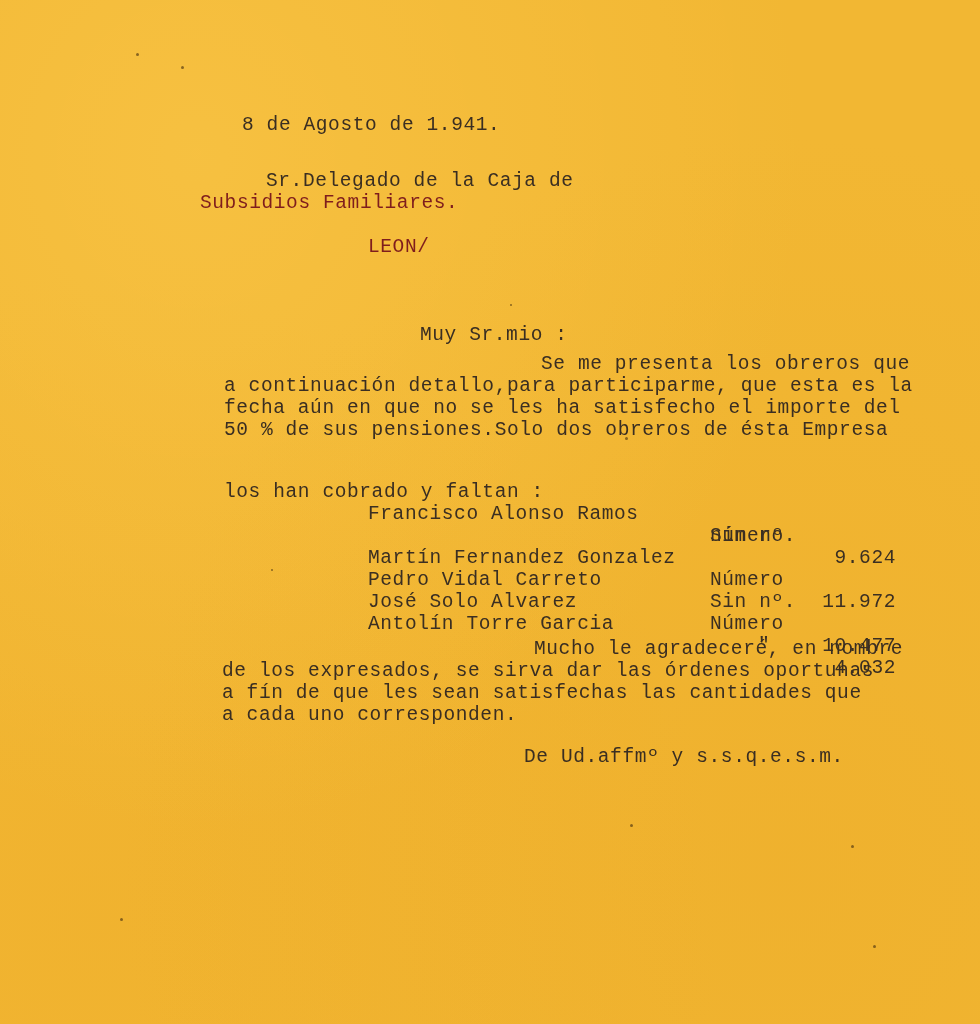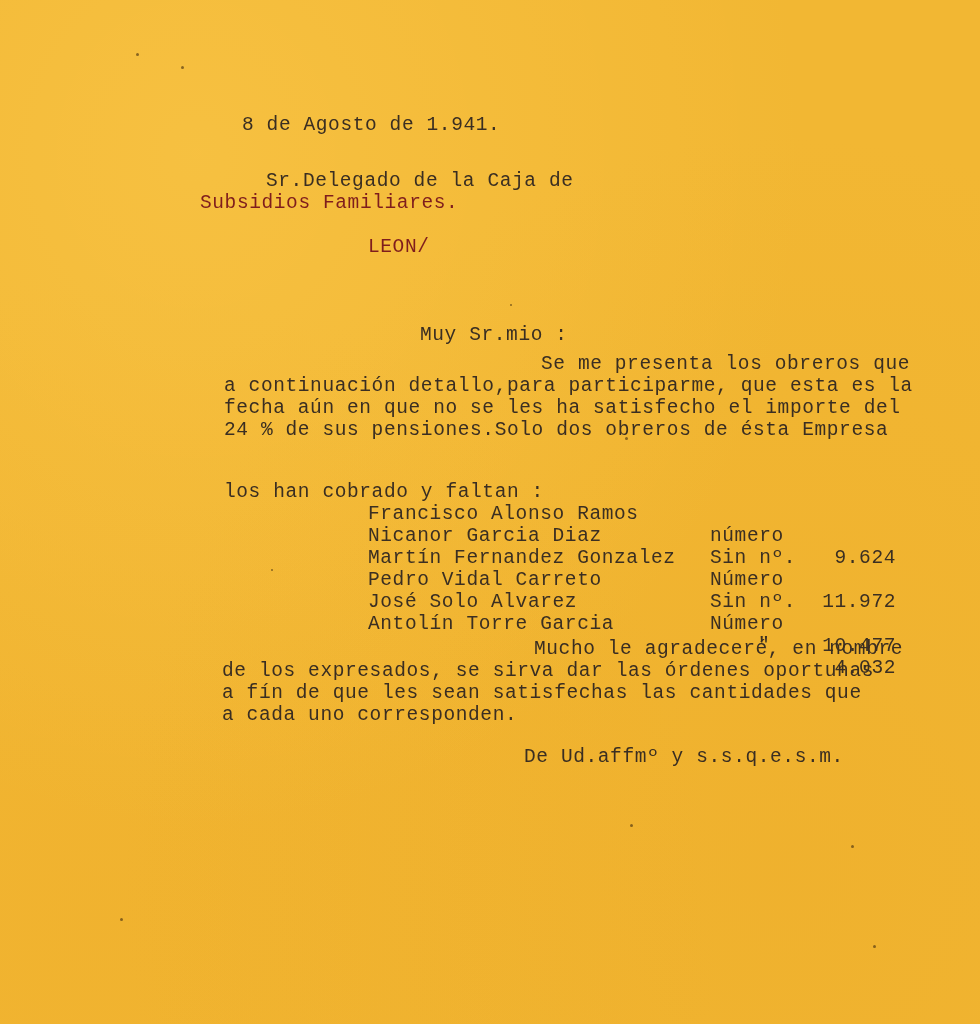--- a/index.html
+++ b/index.html
@@ -73,31 +73,30 @@
 
 <div class="line" style="left:266px;top:170px;">Sr.Delegado de la Caja de</div>
 <div class="line faded" style="left:200px;top:192px;">Subsidios Familiares.</div>
 <div class="line faded" style="left:368px;top:236px;">LEON/</div>
 
 <div class="line" style="left:405px;top:324px;margin-left:15px;">Muy Sr.mio :</div>
 
 <div class="line" style="left:541px;top:353px;">Se me presenta los obreros que</div>
 <div class="line" style="left:224px;top:375px;">a continuación detallo,para participarme, que esta es la</div>
 <div class="line" style="left:224px;top:397px;">fecha aún en que no se les ha satisfecho el importe del</div>
-<div class="line" style="left:224px;top:419px;">24 % de sus pensiones.Solo dos obreros de ésta Empresa</div>
+<div class="line" style="left:224px;top:419px;">50 % de sus pensiones.Solo dos obreros de ésta Empresa</div>
 <div class="line" style="left:224px;top:441px;margin-top:40px;">los han cobrado y faltan :</div>
 
 <div>
   <div class="row" style="top:481px;">
     <span class="name">Francisco Alonso Ramos</span>
     <span class="label">número</span>
     <span class="num">9.624</span>
   </div>
   <div class="row" style="top:503px;">
-    <span class="name">Nicanor Garcia Diaz</span>
     <span class="label">Sin nº.</span>
     <span class="num"></span>
   </div>
   <div class="row" style="top:525px;text-align:right;">
     <span class="name">Martín Fernandez Gonzalez</span>
     <span class="label">Número</span>
     <span class="num">11.972</span>
   </div>
   <div class="row" style="top:547px;">
     <span class="name">Pedro Vidal Carreto</span>

